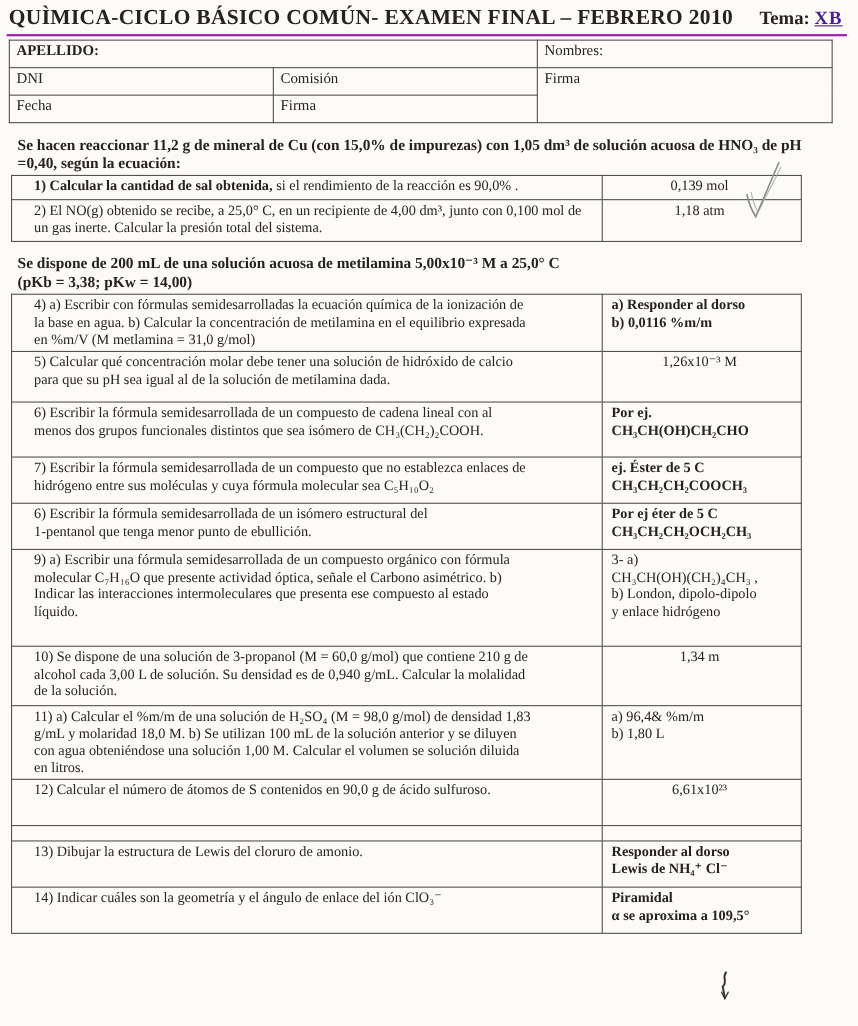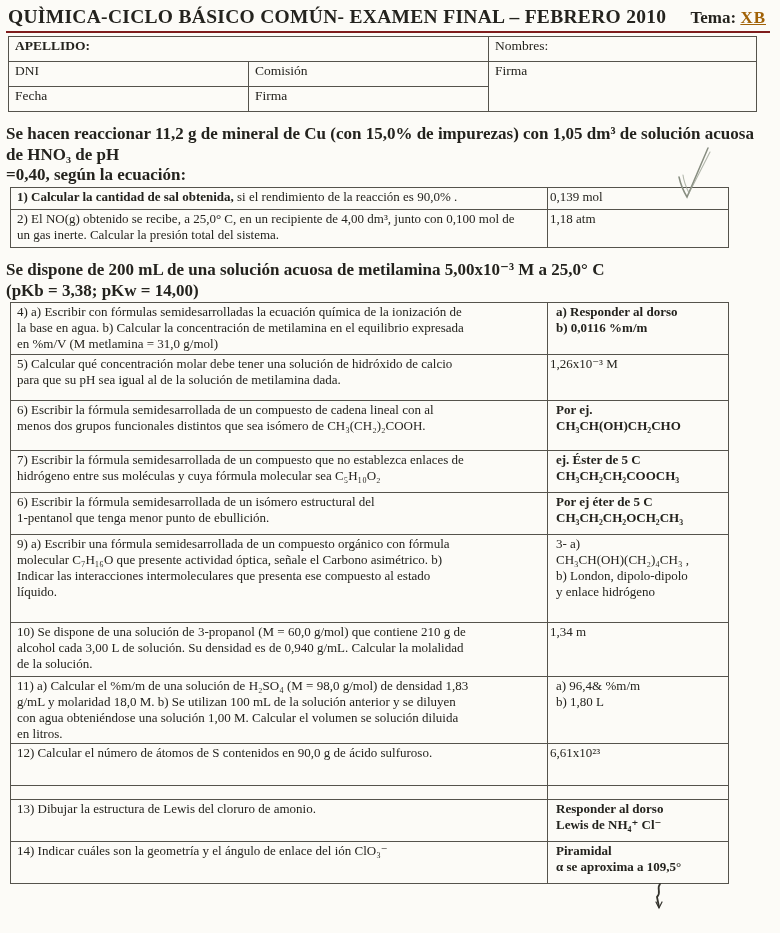--- a/index.html
+++ b/index.html
@@ -11,51 +11,51 @@
     color:#24231e;
     font-family:"Liberation Serif","DejaVu Serif","DejaVu Sans",serif;
     font-size:13px;line-height:1.22;
     box-sizing:border-box;
     padding:4px 10px 6px 6px;
     overflow:hidden;
   }
   
   .title-row{
     display:flex;align-items:baseline;
-    border-bottom:2px solid #7f1d1d;
+    border-bottom:2px solid #a21caf;
     padding:1px 2px 2px 2px;
   }
   .title-main{font-size:19.5px;font-weight:bold;letter-spacing:.3px;white-space:nowrap;}
   .tema{margin-left:auto;font-size:17px;font-weight:bold;white-space:nowrap;padding-right:2px;}
-  .tema .val{color:#a16207;letter-spacing:1px;text-decoration:underline;}
+  .tema .val{color:#4c1d95;letter-spacing:1px;text-decoration:underline;}
   
   table{border-collapse:collapse;}
   .id-table{width:748px;margin:3px 0 4px 2px;table-layout:fixed;}
   .id-table td{
     border:1px solid #55534c;
     padding:1px 6px 2px 6px;
     height:21px;vertical-align:top;
     font-size:13.5px;
   }
   .id-table .lbl-strong{font-weight:bold;}
   
   .approval{margin:4px 0 0 2px;font-weight:bold;font-size:13px;}
-  .intro{margin:12px 0 0 0;font-weight:bold;font-size:17px;white-space:pre-line;}
+  .intro{margin:12px 0 0 10px;font-weight:bold;font-size:14px;white-space:pre-line;}
   .equation{margin:2px 0 2px 38px;font-size:13.5px;white-space:pre;}
   
   .q-table{width:718px;margin:1px 0 0 4px;table-layout:fixed;}
   .q-table td{
     border:1px solid #55534c;
-    padding:1px 6px 2px 6px;
+    padding:1px 6px 2px 20px;
     vertical-align:top;
     font-size:13px;
   }
   .q-table .q{white-space:pre-line;}
   .q-table .a{white-space:pre-line;padding-left:8px;}
-  .a.center{text-align:left;padding-left:2px;margin-top:47px;}
+  .a.center{text-align:center;padding-left:2px;margin-top:47px;}
   .a.bold{font-weight:bold;}
   .q .qbold{font-weight:bold;}
   
   .h20 td{height:18px;} .h36 td{height:34px;} .h58 td{height:56px;}
   .h48 td{height:46px;} .h44 td{height:42px;} .h40 td{height:38px;}
   .h86 td{height:84px;} .h52 td{height:50px;} .h64 td{height:62px;}
   .h12 td{height:10px;}
   .sp td{border-left:1px solid #55534c;border-right:1px solid #55534c;}
   
   .mark{position:absolute;pointer-events:none;}

